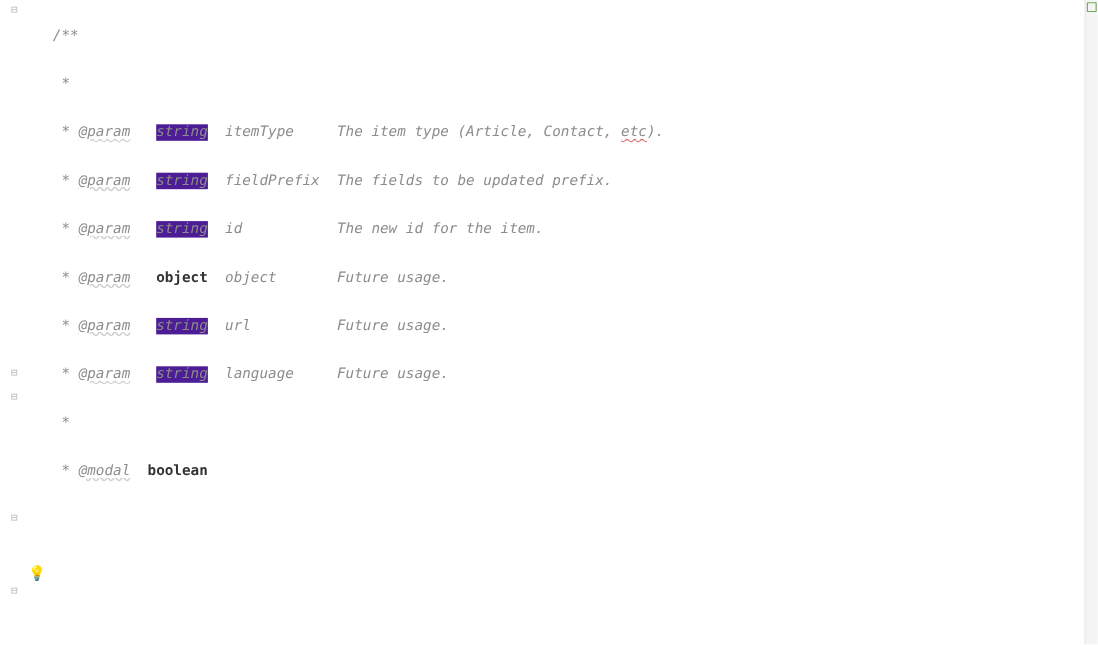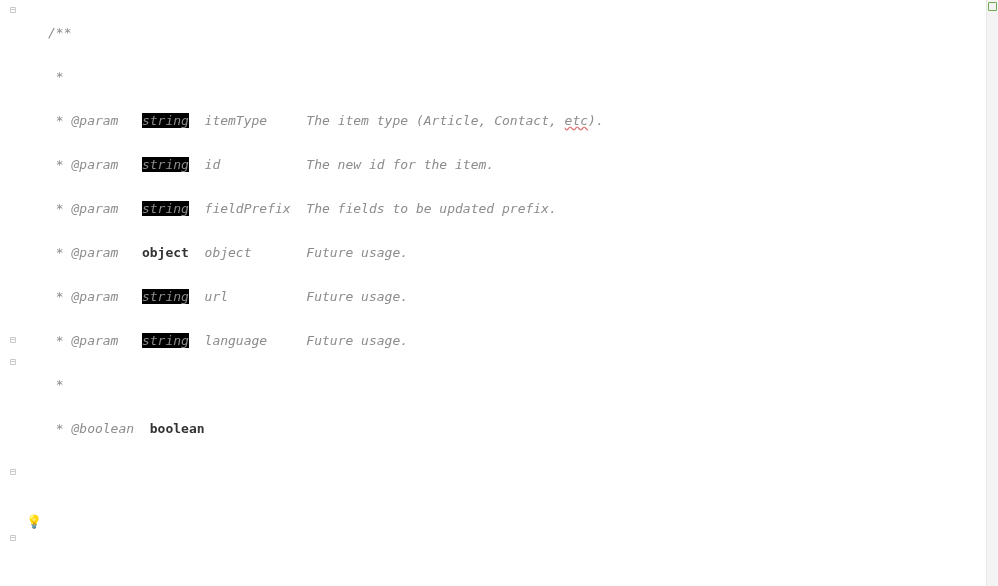--- a/index.html
+++ b/index.html
@@ -72,22 +72,22 @@
     position: absolute;
     top: 2px;
     left: 1px;
     width: 9px;
     height: 9px;
     border: 1px solid #6ea84f;
     border-radius: 1px;
   }
   .line { height: 22px; }
   .comment { color: #8c8c8c; font-style: italic; }
-  .doctag { color: #8c8c8c; font-style: italic; text-decoration-style: wavy; text-decoration-color: #d0d0d0; }
-  .hl-type { background: #000000; font-style: italic; color: #8c8c8c; margin-top: 14px; }
+  .doctag { color: #8c8c8c; font-style: italic; text-decoration: underline; text-decoration-style: wavy; text-decoration-color: #d0d0d0; }
+  .hl-type { background: #4c1d95; font-style: italic; color: #8c8c8c; margin-top: 14px; }
   .bkw { color: #333; font-weight: bold; font-style: normal; }
   .wavy { text-decoration: underline wavy #e07a7a; }
 </style>
 </head>
 <body>
 
 <div class="gutter">
   <div class="fold-col">
     <div class="fold-mark" style="top:5px;">⊟</div>
     <div class="fold-mark" style="top:335px;">⊟</div>
@@ -99,27 +99,27 @@
 </div>
 
 <div class="scrollbar">
   <div class="sq"></div>
 </div>
 
 <div class="code">
 <div class="line"><span class="comment">/**</span></div>
 <div class="line"><span class="comment"> *</span></div>
 <div class="line"><span class="comment"> * <span class="doctag">@param</span>   <span class="hl-type">string</span>  <span>itemType</span>     <span>The item type (Article, Contact, </span><span class="wavy">etc</span><span>).</span></span></div>
+<div class="line"><span class="comment"> * <span class="doctag">@param</span>   <span class="hl-type">string</span>  <span>fieldPrefix</span>  <span>The fields to be updated prefix.</span></span></div>
 <div class="line"><span class="comment"> * <span class="doctag">@param</span>   <span class="hl-type">string</span>  <span>id</span>           <span>The new id for the item.</span></span></div>
-<div class="line"><span class="comment"> * <span class="doctag">@param</span>   <span class="hl-type">string</span>  <span>fieldPrefix</span>  <span>The fields to be updated prefix.</span></span></div>
 <div class="line"><span class="comment"> * <span class="doctag">@param</span>   <span class="bkw">object</span>  <span>object</span>       <span>Future usage.</span></span></div>
 <div class="line"><span class="comment"> * <span class="doctag">@param</span>   <span class="hl-type">string</span>  <span>url</span>          <span>Future usage.</span></span></div>
 <div class="line"><span class="comment"> * <span class="doctag">@param</span>   <span class="hl-type">string</span>  <span>language</span>     <span>Future usage.</span></span></div>
 <div class="line"><span class="comment"> *</span></div>
-<div class="line"><span class="comment"> * <span class="doctag">@boolean</span>  <span class="bkw">boolean</span></span></div>
+<div class="line"><span class="comment"> * <span class="doctag">@modal</span>  <span class="bkw">boolean</span></span></div>
 
 
 
 
 
 
 
 
 
 

